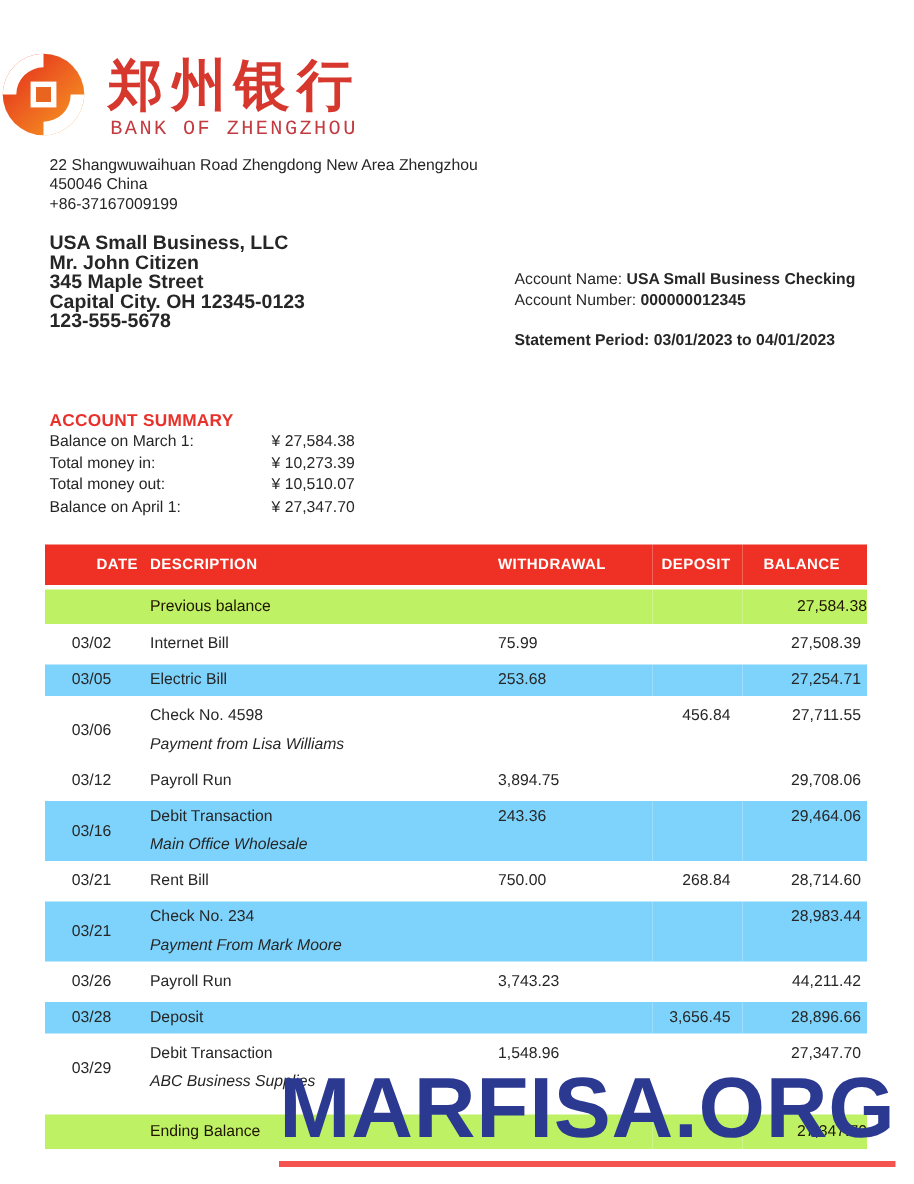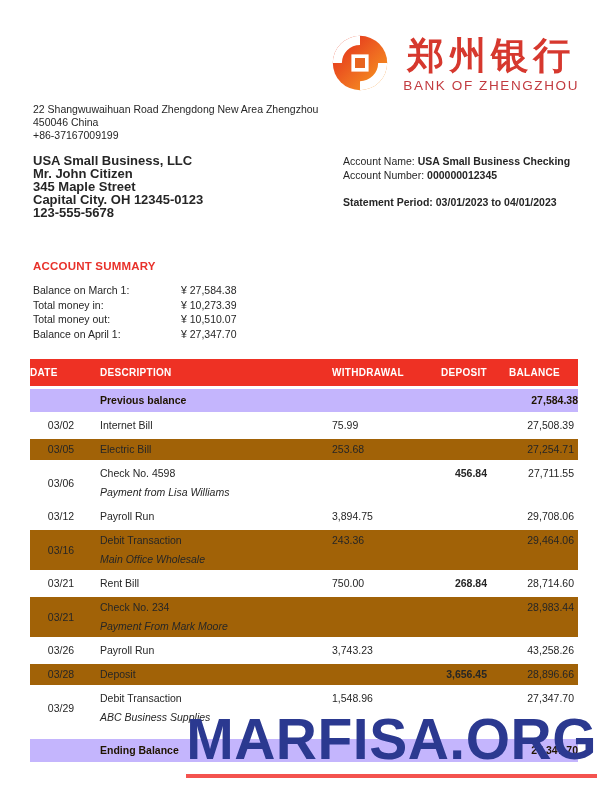--- a/index.html
+++ b/index.html
@@ -1,58 +1,58 @@
 <!DOCTYPE html>
 <html><head>
 <meta charset="utf-8">
 <style>
   html,body{margin:0;padding:0;background:#fff;}
   .page{position:relative;width:609px;height:789px;background:#fff;overflow:hidden;
         font-family:"Liberation Sans",sans-serif;color:#262626;}
   .content{padding:0 31px 0 33px;}
 
   
-  .brand{display:flex;justify-content:flex-end;align-items:center;gap:14px;padding:34px 30px 0 0;}
+  .brand{display:flex;align-items:center;gap:14px;padding:34px 30px 0 0;}
   .brand-text{text-align:center;}
   .brand-cn{font-size:37px;font-weight:700;color:#d6382e;letter-spacing:5px;line-height:1;
             font-family:"DejaVu Sans",sans-serif;}
-  .brand-en{font-family:Liberation Sans, sans-serif;font-size:13.5px;color:#c23b40;
+  .brand-en{font-family:Liberation Mono, monospace;font-size:13.5px;color:#c23b40;
             letter-spacing:1.6px;margin-top:4px;}
 
   
   .address{margin-top:7px;font-size:10.5px;line-height:13px;}
   .info-row{display:flex;justify-content:space-between;margin-top:12px;}
   .customer{font-weight:700;font-size:13px;line-height:13px;}
-  .account{font-size:10.5px;line-height:14px;width:235px;}
+  .account{font-size:10.5px;line-height:14px;width:235px;margin-top:24px;}
   .account b{font-weight:700;}
   .account .period{margin-top:13px;font-weight:bold;}
 
   
   .summary-title{margin-top:41px;color:#e8312a;font-weight:700;font-size:11.5px;letter-spacing:.2px;}
-  .summary-rows{margin-top:11px;font-size:10.5px;line-height:14.5px;}
+  .summary-rows{font-size:10.5px;line-height:14.5px;}
   .summary-label{display:inline-block;width:148px;}
 
   
   table{margin:15px 0 0 -3px;width:548px;border-collapse:separate;border-spacing:0 3px;
         font-size:10.5px;table-layout:fixed;}
   col.c-date{width:62px}col.c-desc{width:238px}col.c-w{width:105px}col.c-dep{width:60px}col.c-bal{width:83px}
   th{background:#ee3124;color:#fff;font-weight:700;font-size:10px;letter-spacing:.3px;padding:8px 0;}
-  th.h-date{text-align:left;}
+  th.h-date{text-align:right;}
   th.h-desc{text-align:left;padding-left:8px;}
   th.h-w{text-align:left;padding-left:2px;}
   th.h-dep{text-align:right;padding-right:8px;}
   th.h-bal{text-align:center;padding-right:4px;}
   td{padding:4px 0;vertical-align:top;line-height:13px;}
   td.date{text-align:center;vertical-align:middle;}
   td.desc{padding-left:8px;}
   td.w{padding-left:2px;}
-  td.dep{text-align:right;padding-right:8px;font-weight:bold;}
+  td.dep{text-align:right;padding-right:8px;}
   td.bal{text-align:right;padding-right:4px;}
-  tr.tan td{background:#a16207;}
-  tr.total td{background:#c4b5fd;font-weight:700;color:#1f1400;padding:5px 0;}
+  tr.tan td{background:#7dd3fc;}
+  tr.total td{background:#bef264;font-weight:400;color:#1f1400;padding:5px 0;}
   tr.total td.desc{padding-left:8px;}
   .sub{font-style:italic;margin-top:6px;}
   .sub:empty{display:none;}
   tr.spacer td{background:#fff;height:5px;padding:0;}
 
   
   .watermark{position:absolute;right:12px;top:711px;}
   .wm-text{font-size:57px;font-weight:600;color:#2b3990;letter-spacing:.5px;line-height:1;}
   .wm-underline{height:4px;background:#f4534f;margin-top:6px;}
 </style>
@@ -207,21 +207,21 @@
           <td class="dep"></td>
           <td class="bal">28,983.44</td>
         </tr>
         <tr>
           <td class="date">03/26</td>
           <td class="desc">
               <div>Payroll Run</div>
             </td>
           <td class="w">3,743.23</td>
           <td class="dep"></td>
-          <td class="bal">43,258.26</td>
+          <td class="bal">44,211.42</td>
         </tr>
         <tr class="tan">
           <td class="date">03/28</td>
           <td class="desc">
               <div>Deposit</div>
             </td>
           <td class="w"></td>
           <td class="dep">3,656.45</td>
           <td class="bal">28,896.66</td>
         </tr>

